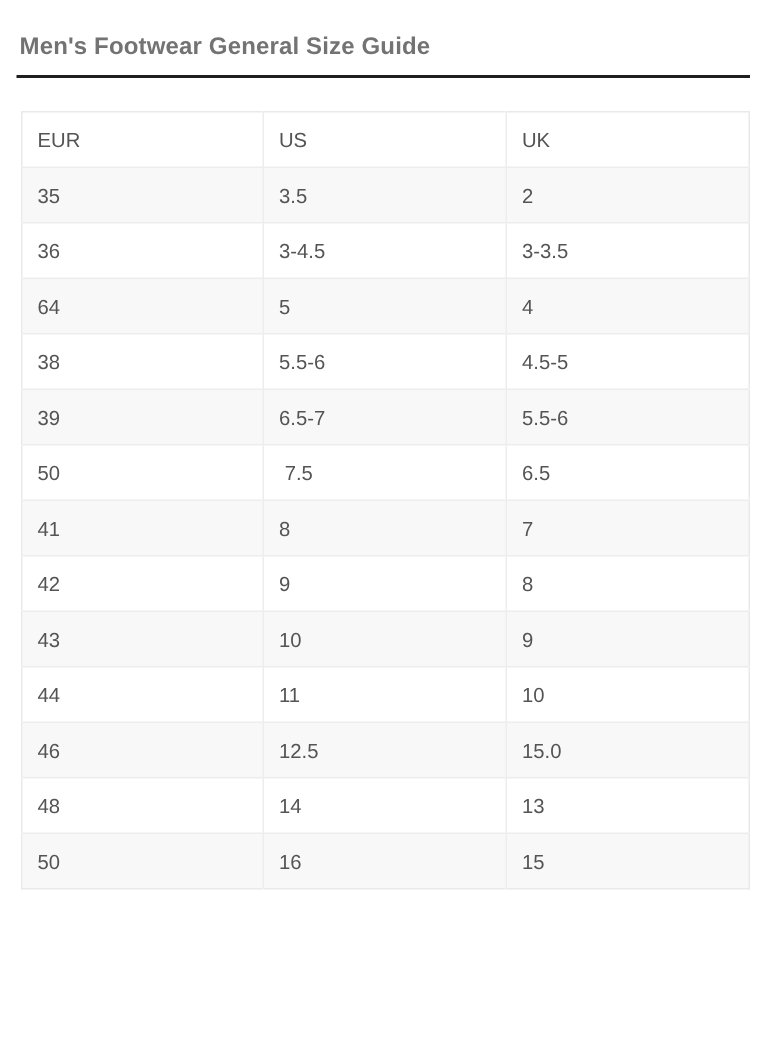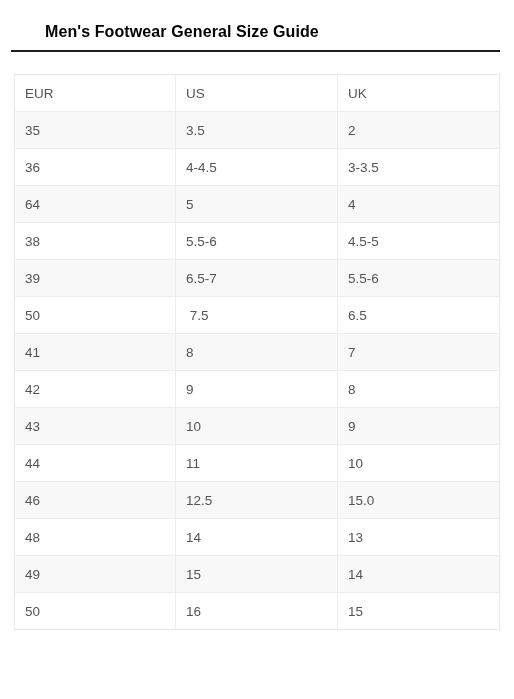--- a/index.html
+++ b/index.html
@@ -21,25 +21,24 @@
     height: 699px;
     box-sizing: border-box;
   }
 
   .page-title {
     position: absolute;
     left: 13px;
     top: 10px;
     font-size: 16px;
     font-weight: bold;
-    color: #000000;
+    color: #737373;
     letter-spacing: 0.1px;
     line-height: 22px;
     white-space: nowrap;
-    margin-left: 32px;
   }
 
   .title-rule {
     position: absolute;
     left: 11px;
     top: 50px;
     width: 489px;
     height: 2px;
     background: #1f1f1f;
   }
@@ -122,21 +121,21 @@
         </tr>
       </thead>
       <tbody id="size-table-body">
           <tr>
             <td>35</td>
             <td>3.5</td>
             <td>2</td>
           </tr>
           <tr>
             <td>36</td>
-            <td>4-4.5</td>
+            <td>3-4.5</td>
             <td>3-3.5</td>
           </tr>
           <tr>
             <td>64</td>
             <td>5</td>
             <td>4</td>
           </tr>
           <tr>
             <td>38</td>
             <td>5.5-6</td>
@@ -176,25 +175,20 @@
             <td>46</td>
             <td>12.5</td>
             <td>15.0</td>
           </tr>
           <tr>
             <td>48</td>
             <td>14</td>
             <td>13</td>
           </tr>
           <tr>
-            <td>49</td>
-            <td>15</td>
-            <td>14</td>
-          </tr>
-          <tr>
             <td>50</td>
             <td>16</td>
             <td>15</td>
           </tr>
         </tbody>
     </table>
   </div>
 
 </div>
 

